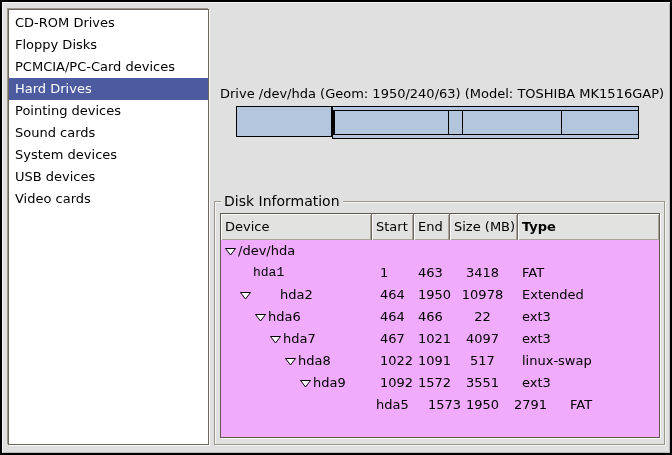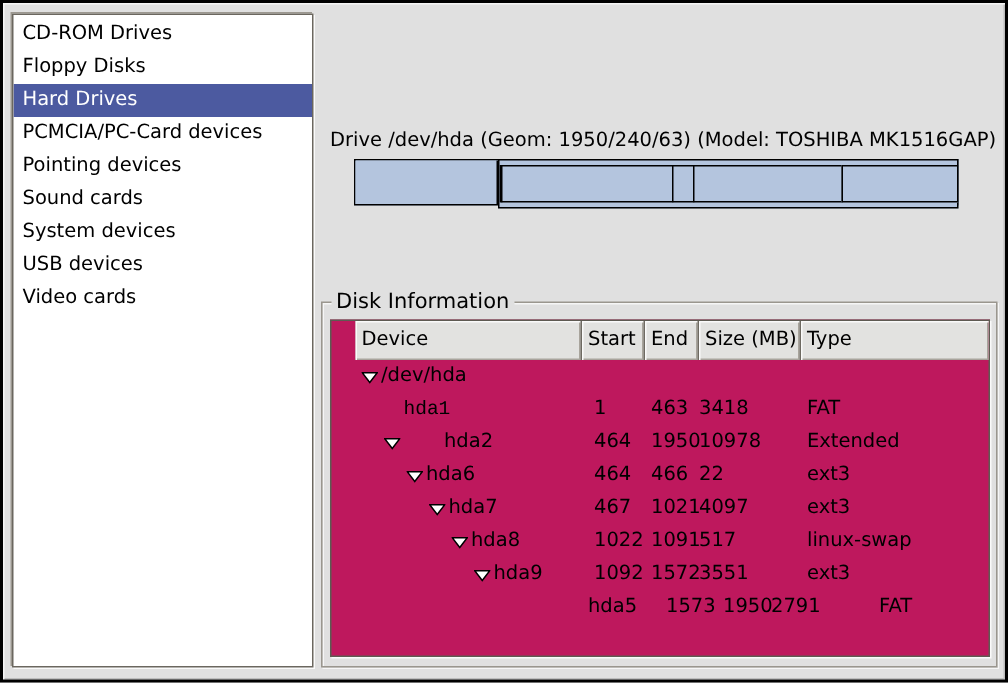--- a/index.html
+++ b/index.html
@@ -62,59 +62,58 @@
   }
   .group-label {
     position:absolute; left:6px; top:-8px;
     background:#e0e0e0; padding:0 3px; font-size:14px; line-height:15px;
     white-space:nowrap;
   }
 
   
   .tablewrap {
     position:absolute; left:5px; top:11px; width:440px; height:225px;
-    background:#be185d;
+    background:#f0abfc;
     border:1px solid #5e5a52;
     box-shadow: 1px 1px 0 #fafafa;
     overflow:hidden;
-    padding-left:16px;
   }
   .thead { display:flex; height:26px; background:#e2e2e0; border-bottom:1px solid #6e6a62; }
   .th {
     height:26px; line-height:25px; padding-left:4px;
     background:#e2e2e0;
     box-shadow: inset 1px 1px 0 #fafafa, inset -1px -1px 0 #a8a49c;
     border-right:1px solid #6e6a62;
     white-space:nowrap; overflow:hidden; cursor:default;
   }
-  .th:last-child { border-right:none; }
+  .th:last-child { border-right:none;font-weight:bold; }
   .col-device { width:151px; }
   .col-start  { width:42px; }
   .col-end    { width:36px; }
   .col-size   { width:68px; }
   .col-type   { flex:1; }
 
   .trow { display:flex; height:22px; line-height:22px; white-space:nowrap; cursor:default; }
   .cell-device { width:151px; display:flex; align-items:flex-end; overflow:hidden; }
   .cell-start  { width:42px; padding-left:8px; }
   .cell-end    { width:36px; padding-left:4px; }
-  .cell-size   { width:68px; text-align:left; padding-right:3px; }
+  .cell-size   { width:68px; text-align:center; padding-right:3px; }
   .cell-type   { flex:1; padding-left:4px; }
   .exp-slot { width:15px; height:22px; flex:0 0 15px; display:flex; align-items:center; justify-content:center; }
 </style>
 </head>
 <body>
 
 <div class="window">
 
   <div class="sidebar">
       <div class="side-item">CD-ROM Drives</div>
       <div class="side-item">Floppy Disks</div>
+      <div class="side-item">PCMCIA/PC-Card devices</div>
       <div class="side-item selected">Hard Drives</div>
-      <div class="side-item">PCMCIA/PC-Card devices</div>
       <div class="side-item">Pointing devices</div>
       <div class="side-item">Sound cards</div>
       <div class="side-item">System devices</div>
       <div class="side-item">USB devices</div>
       <div class="side-item">Video cards</div>
     </div>
 
   <div class="drive-title">Drive /dev/hda (Geom: 1950/240/63) (Model: TOSHIBA MK1516GAP)</div>
 
   <div class="pbar">

